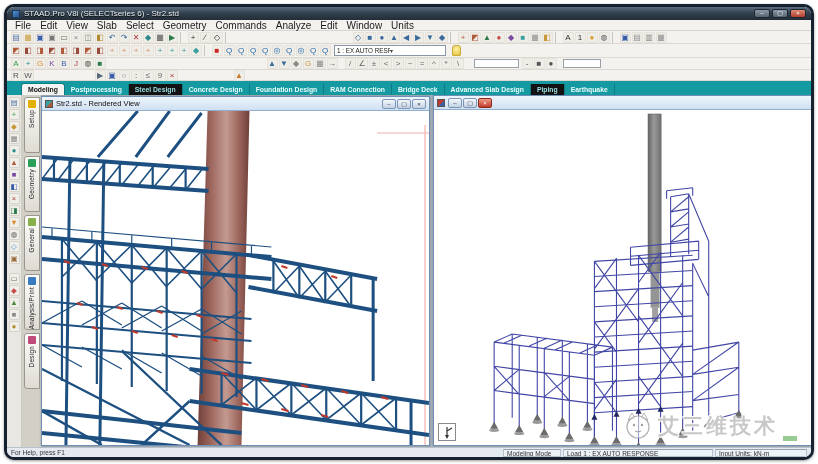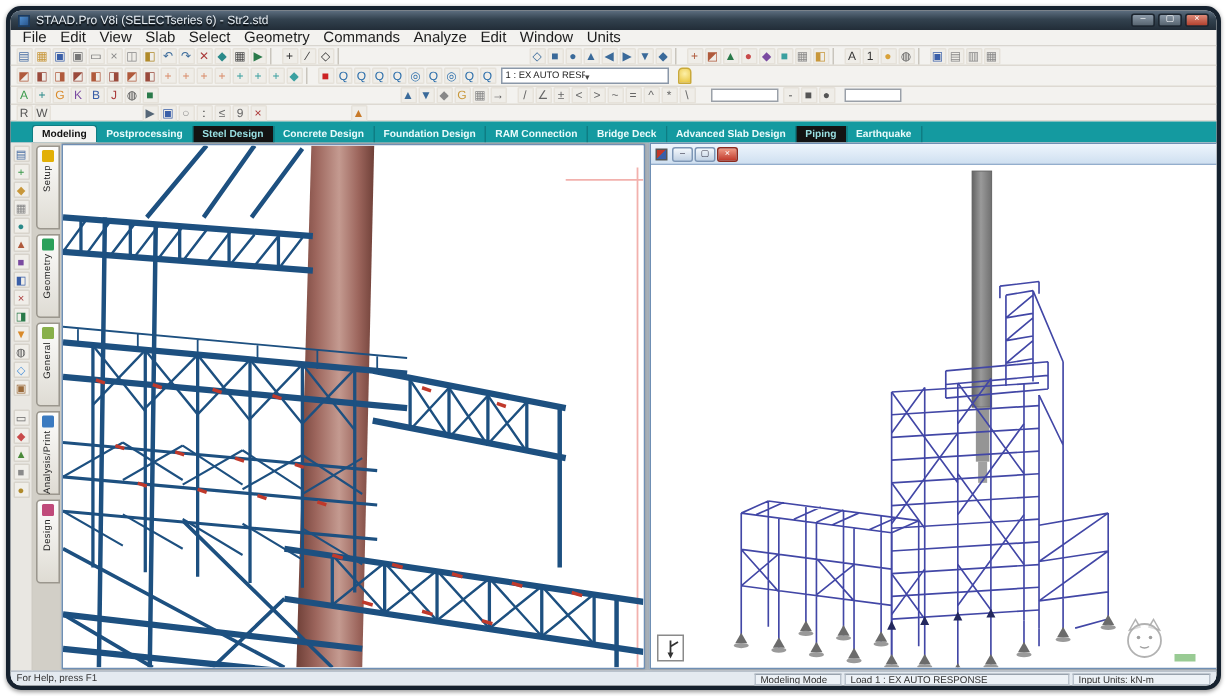--- a/index.html
+++ b/index.html
@@ -315,20 +315,29 @@
             </div>
             <div class="ptab">
               <span class="pticon" style="background: rgb(192, 74, 122);"></span>
               <span class="ptlabel">Design</span>
             </div>
           </div>
 
     <div class="mdi">
 
       <div class="childwin" style="left:0;top:1px;width:389px;height:350px;">
+        <div class="cw-title">
+          <div class="cw-icon" style="background:linear-gradient(135deg,#3aa0a0 50%,#b05a3c 50%);"></div>
+          <div class="cw-text">Str2.std - Rendered View</div>
+          <div class="cwbtns">
+            <div class="cwbtn">–</div>
+            <div class="cwbtn">▢</div>
+            <div class="cwbtn">×</div>
+          </div>
+        </div>
         <div class="cw-body">
           <svg width="100%" height="100%" viewBox="0 0 388 334" preserveAspectRatio="none">
             <defs>
               <linearGradient id="chg" x1="0" y1="0" x2="1" y2="0">
                 <stop offset="0" stop-color="#6f4038"></stop>
                       <stop offset="0.25" stop-color="#9c655c"></stop>
                 <stop offset="0.55" stop-color="#c49a90"></stop>
                       <stop offset="0.8" stop-color="#9c655c"></stop>
                 <stop offset="1" stop-color="#6f4038"></stop>
               </linearGradient>
@@ -452,20 +461,21 @@
 
       <div class="watermark">
         <svg width="30" height="30" viewBox="0 0 30 30">
           <polygon points="5,9 9,2 12,7" fill="rgba(255,255,255,.6)" stroke="rgba(170,170,170,.9)" stroke-width="1"></polygon>
           <polygon points="18,7 21,2 25,9" fill="rgba(255,255,255,.6)" stroke="rgba(170,170,170,.9)" stroke-width="1"></polygon>
           <circle cx="15" cy="16" r="11" fill="rgba(255,255,255,.55)" stroke="rgba(170,170,170,.9)" stroke-width="1.2"></circle>
           <circle cx="11" cy="14" r="1.2" fill="rgba(150,150,150,.9)"></circle>
           <circle cx="19" cy="14" r="1.2" fill="rgba(150,150,150,.9)"></circle>
           <path d="M12,20 q3,2 6,0" stroke="rgba(150,150,150,.9)" stroke-width="1" fill="none"></path>
         </svg>
+        <span class="wm-text">艾三维技术</span>
         <span class="wm-green"></span>
       </div>
 
     </div>
   </div>
 
   <div class="statusbar">
     <div class="st-help">For Help, press F1</div>
     <div class="st-seg st-mode">Modeling Mode</div>
     <div class="st-seg st-load">Load 1 : EX AUTO RESPONSE</div>

